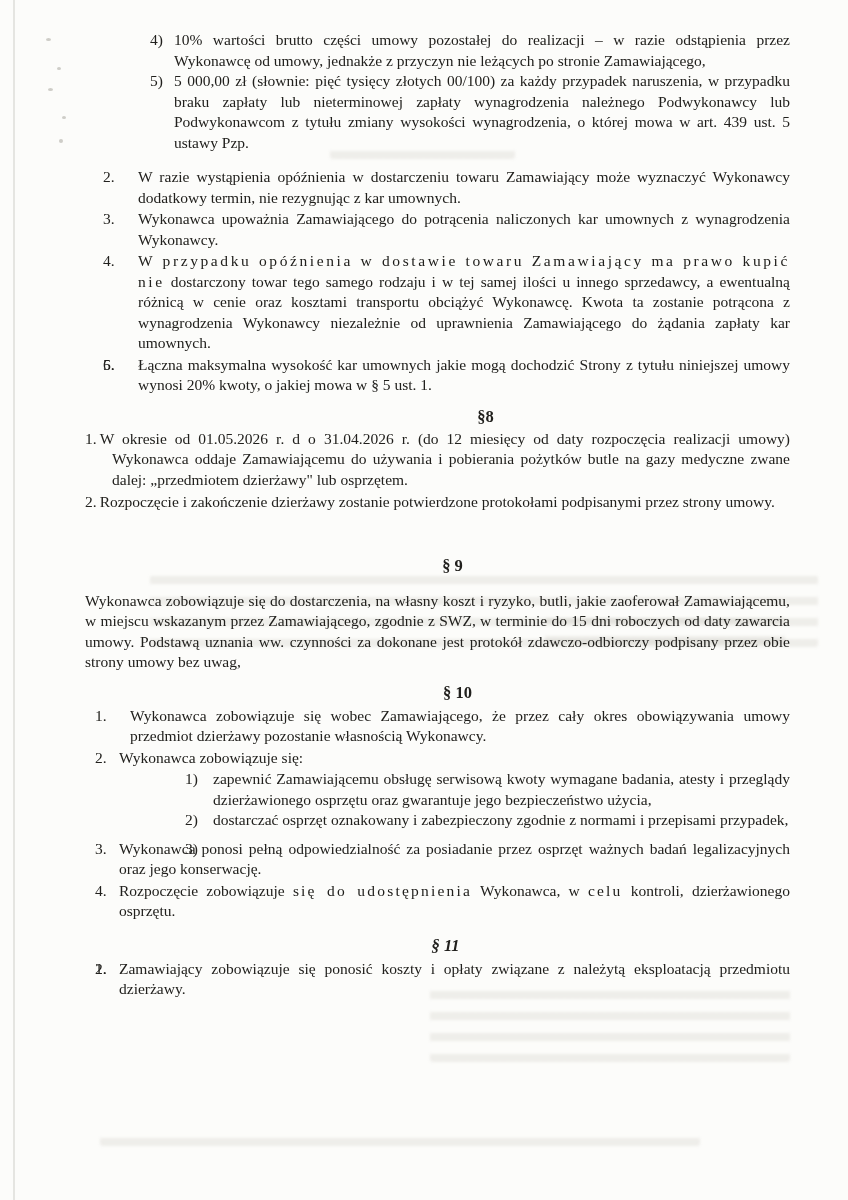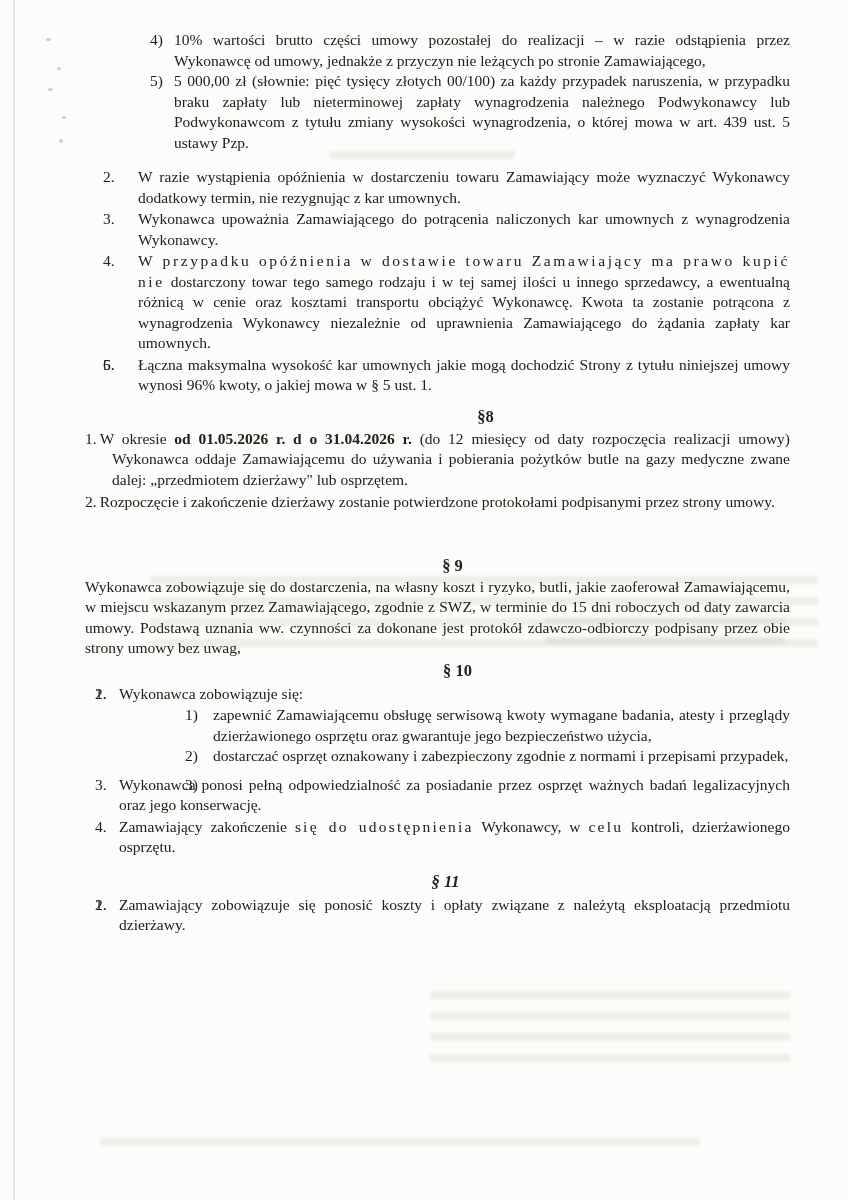--- a/index.html
+++ b/index.html
@@ -15,31 +15,31 @@
   
   .lb{margin-top:14px;margin-left:18px;}
   .lb .item{padding-left:35px;margin-bottom:1px;}
   
   .shead{text-align:center;font-weight:bold;font-size:16.5px;line-height:22px;}
   
   .s8l{margin-top:1px;}
   .s8l .item{padding-left:27px;text-indent:-27px;margin-bottom:2px;}
   .s8l .inum{margin-right:3px;}
   
-  .p9{text-align:justify;}
+  .p9{margin-top:14px;text-align:justify;}
   
   .l10,.l11{margin-left:10px;margin-top:2px;}
   .l10 > .item,.l11 > .item{margin-bottom:1px;}
   .pl35{padding-left:35px;}
   .pl24{padding-left:24px;}
   .pl40{padding-left:40px;}
   .sub{margin-left:100px;}
   .sub .item{padding-left:28px;}
   .gap-top{margin-top:8px;}
-  .b{font-weight:bold;}
+  .b{font-weight:normal;}
   .sp{letter-spacing:2.2px;}
   .sp2{letter-spacing:2.6px;}
   
   .edge{position:absolute;left:13px;top:0;width:2px;height:100%;background:rgba(150,148,138,0.22);filter:blur(0.6px);}
   .speck{position:absolute;background:rgba(120,118,106,0.35);border-radius:50%;filter:blur(0.6px);}
   .ghost{position:absolute;background:repeating-linear-gradient(0deg,rgba(128,122,104,0.11) 0 8px,rgba(0,0,0,0) 8px 21px);filter:blur(1.6px);border-radius:3px;}
 </style>
 </head>
 <body>
 
@@ -81,41 +81,42 @@
       </li>
       <li class="item">
         <span class="num">4.</span>
         <span><span class="sp2">W przypadku opóźnienia w dostawie towaru Zamawiający ma prawo kupić nie</span><span> dostarczony towar tego samego rodzaju i w tej samej ilości u innego sprzedawcy, a ewentualną różnicą w cenie oraz kosztami transportu obciążyć Wykonawcę. Kwota ta zostanie potrącona z wynagrodzenia Wykonawcy niezależnie od uprawnienia Zamawiającego do żądania zapłaty kar umownych.</span></span>
       </li>
       <li class="item">
         <span class="num">5.</span>
       </li>
       <li class="item">
         <span class="num">6.</span>
-        <span>Łączna maksymalna wysokość kar umownych jakie mogą dochodzić Strony z tytułu niniejszej umowy wynosi 96% kwoty, o jakiej mowa w § 5 ust. 1.</span>
+        <span>Łączna maksymalna wysokość kar umownych jakie mogą dochodzić Strony z tytułu niniejszej umowy wynosi 20% kwoty, o jakiej mowa w § 5 ust. 1.</span>
       </li>
     </ol>
 
     <div class="shead" style="margin-top:10px;transform:translateX(48px);">§8</div>
     <ol class="s8l">
       <li class="item">
         <span class="inum">1.</span><span><span>W okresie </span><span class="b">od 01.05.2026 r. d o 31.04.2026 r.</span><span> (do 12 miesięcy od daty rozpoczęcia realizacji umowy) Wykonawca oddaje Zamawiającemu do używania i pobierania pożytków butle na gazy medyczne zwane dalej: „przedmiotem dzierżawy" lub osprzętem.</span></span>
       </li>
       <li class="item">
         <span class="inum">2.</span><span>Rozpoczęcie i zakończenie dzierżawy zostanie potwierdzone protokołami podpisanymi przez strony umowy.</span>
       </li>
     </ol>
 
     <div class="shead" style="margin-top:42px;transform:translateX(15px);">§ 9</div>
     <div class="p9">Wykonawca zobowiązuje się do dostarczenia, na własny koszt i ryzyko, butli, jakie zaoferował Zamawiającemu, w miejscu wskazanym przez Zamawiającego, zgodnie z SWZ, w terminie do 15 dni roboczych od daty zawarcia umowy. Podstawą uznania ww. czynności za dokonane jest protokół zdawczo-odbiorczy podpisany przez obie strony umowy bez uwag,</div>
 
-    <div class="shead" style="margin-top:1px;transform:translateX(20px);">§ 10</div>
+    <div class="shead" style="margin-top:9px;transform:translateX(20px);">§ 10</div>
     <ol class="l10">
       <li class="item pl35">
         <span class="num">1.</span>
+        <span>Wykonawca zobowiązuje się wobec Zamawiającego, że przez cały okres obowiązywania umowy przedmiot dzierżawy pozostanie własnością Wykonawcy.</span>
       </li>
       <li class="item pl24">
         <span class="num">2.</span>
         <span>Wykonawca zobowiązuje się:</span>
       </li>
     </ol>
     <ol class="sub">
       <li class="item">
         <span class="num">1)</span>
         <span>zapewnić Zamawiającemu obsługę serwisową kwoty wymagane badania, atesty i przeglądy dzierżawionego osprzętu oraz gwarantuje jego bezpieczeństwo użycia,</span>
@@ -128,21 +129,21 @@
         <span class="num">3)</span>
       </li>
     </ol>
     <ol class="l10">
       <li class="item pl24">
         <span class="num">3.</span>
         <span>Wykonawca ponosi pełną odpowiedzialność za posiadanie przez osprzęt ważnych badań legalizacyjnych oraz jego konserwację.</span>
       </li>
       <li class="item pl24">
         <span class="num">4.</span>
-        <span><span>Zamawiający zakończenie </span><span class="sp">się do udostępnienia</span><span> Wykonawcy, w </span><span class="sp">celu</span><span> kontroli, dzierżawionego osprzętu.</span></span>
+        <span><span>Rozpoczęcie zobowiązuje </span><span class="sp">się do udostępnienia</span><span> Wykonawca, w </span><span class="sp">celu</span><span> kontroli, dzierżawionego osprzętu.</span></span>
       </li>
     </ol>
 
     <div class="shead" style="margin-top:13px;transform:translateX(8px);font-style:italic;">§ 11</div>
     <ol class="l11">
       <li class="item pl40">
         <span class="num">1.</span>
       </li>
       <li class="item pl24">
         <span class="num">2.</span>

